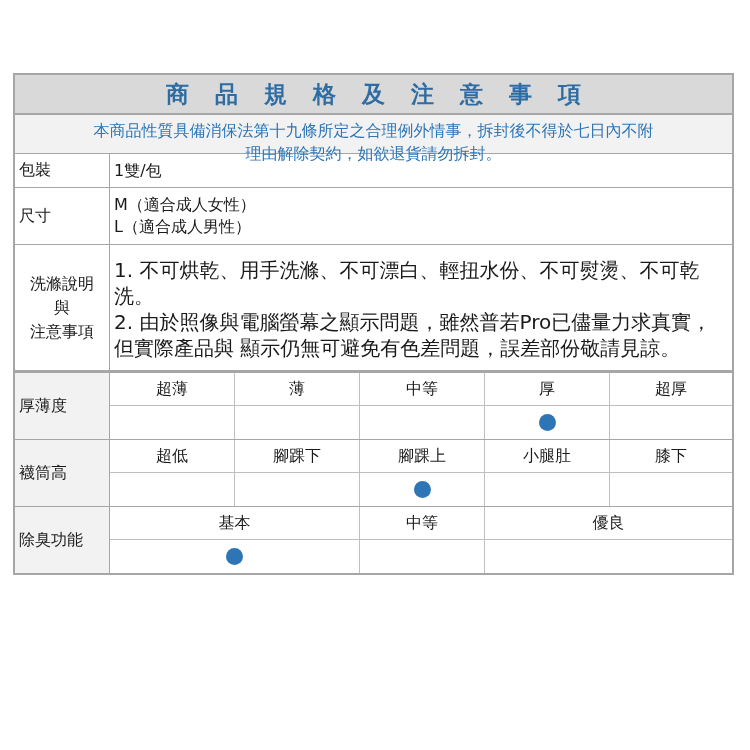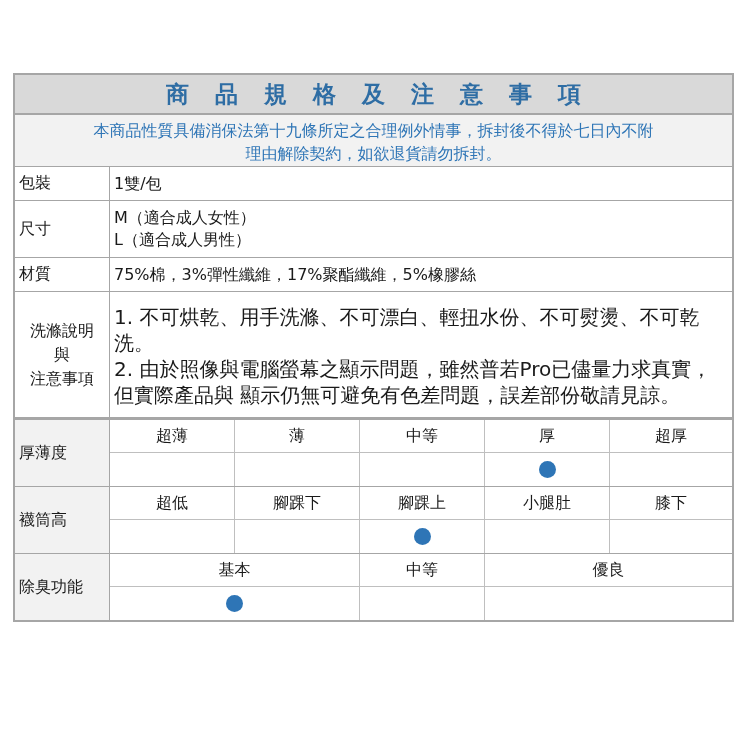--- a/index.html
+++ b/index.html
@@ -6,21 +6,21 @@
   body { width:750px; height:750px; position:relative; overflow:hidden;
          font-family:"DejaVu Sans","Liberation Sans",sans-serif; color:#1a1a1a; }
   .sheet { position:absolute; left:13px; top:73px; width:721px;
            border:2px solid #a6a6a6; box-sizing:border-box; background:#fff; }
   .title { height:40px; background:#d9d9d9; border-bottom:2px solid #a6a6a6;
            display:flex; align-items:center; justify-content:center;
            color:#2e6da4; font-size:23px; font-weight:bold; letter-spacing:26px;
            padding-left:26px; box-sizing:border-box; }
   .notice { background:#f2f2f2; color:#2e75b6; font-size:16px; line-height:23px;
             text-align:center; padding:4px 6px 3px; border-bottom:1px solid #a6a6a6;
-            height:52px; box-sizing:border-box; }
+            height:39px; box-sizing:border-box; }
   .row { display:flex; border-bottom:1px solid #a6a6a6; }
   .row .lab { width:95px; flex:0 0 95px; border-right:1px solid #a6a6a6;
               font-size:16px; display:flex; align-items:center; padding-left:4px;
               box-sizing:border-box; }
   .row .val { flex:1; font-size:16px; display:flex; flex-direction:column;
               justify-content:center; padding-left:4px; line-height:22px; }
   .r-pack { height:33px; } .r-color { height:33px; } .r-size { height:56px; }
   .r-mat { height:33px; } .r-origin { height:32px; }
   .r-wash { height:125px; border-bottom:3px solid #a6a6a6; }
   .r-wash .lab { justify-content:center; flex-direction:column;
@@ -53,24 +53,20 @@
   <div class="row r-pack">
     <div class="lab">包裝</div>
     <div class="val">1雙/包</div>
   </div>
   <div class="row r-size">
     <div class="lab">尺寸</div>
     <div class="val">
       <span>M（適合成人女性）</span>
       <span>L（適合成人男性）</span>
     </div>
-  </div>
-  <div class="row r-mat">
-    <div class="lab">材質</div>
-    <div class="val">75%棉，3%彈性纖維，17%聚酯纖維，5%橡膠絲</div>
   </div>
   <div class="row r-wash">
     <div class="lab">
       <span>洗滌說明</span>
       <span>與</span>
       <span>注意事項</span>
     </div>
     <div class="val">
       <span>1.  不可烘乾、用手洗滌、不可漂白、輕扭水份、不可熨燙、不可乾</span>
       <span>洗。</span>

